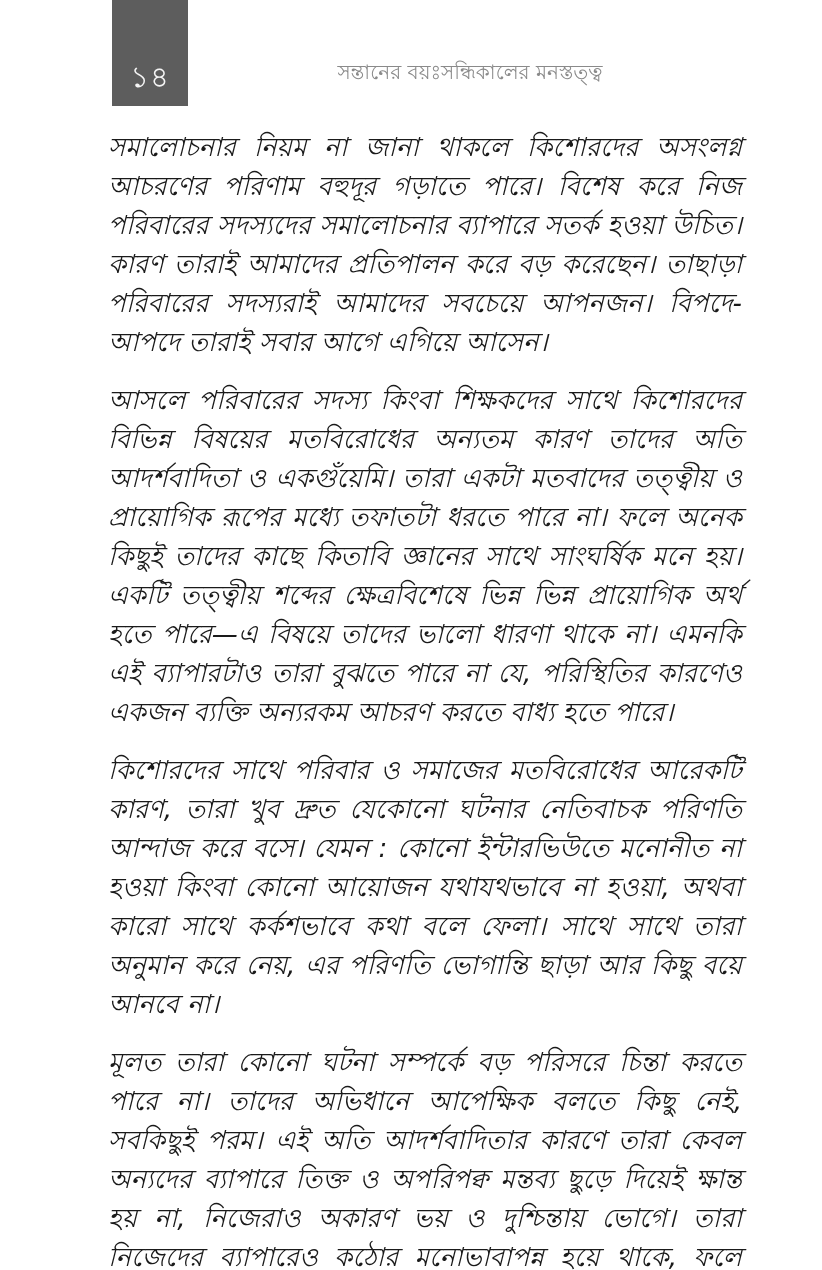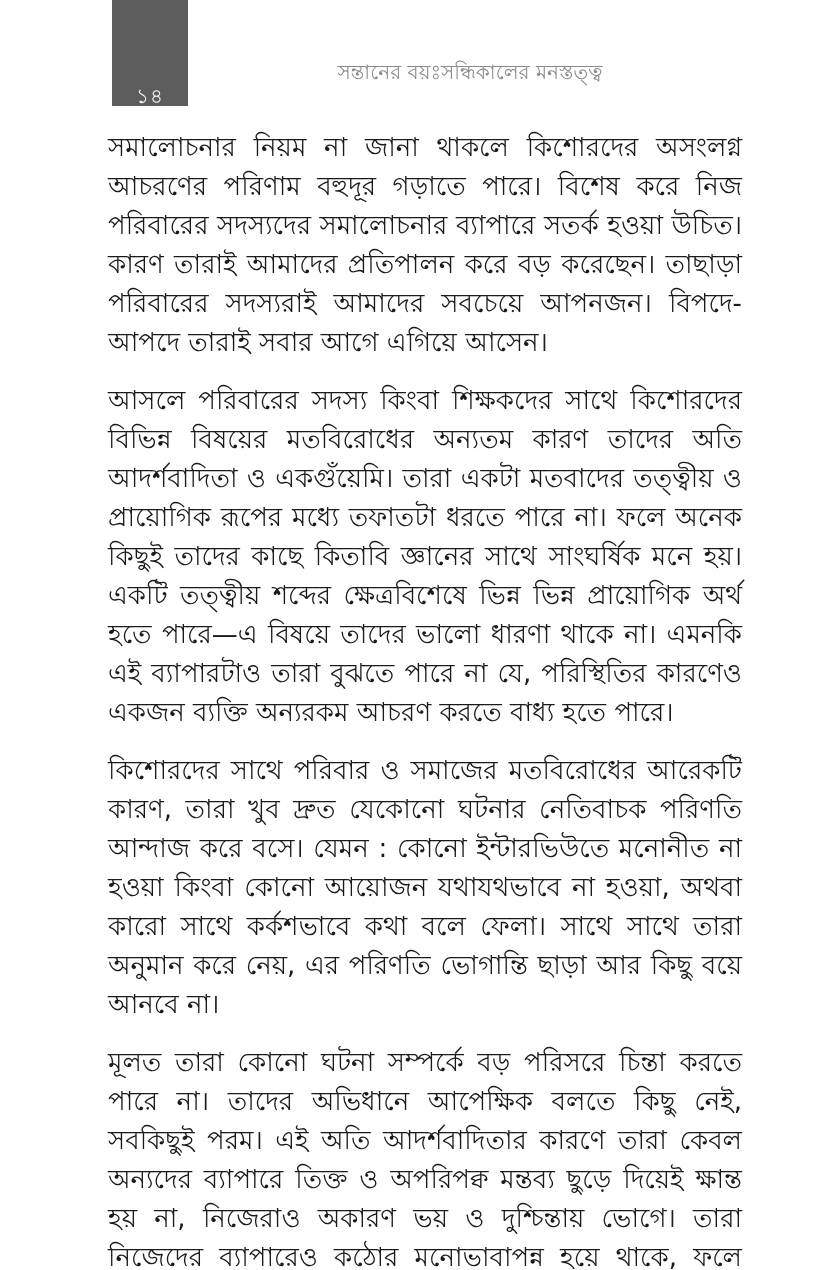--- a/index.html
+++ b/index.html
@@ -22,22 +22,23 @@
     top: 0;
     width: 76px;
     height: 106px;
     background: #5d5d5d;
     display: flex;
     align-items: flex-end;
     justify-content: center;
   }
   .page-number {
     color: #f5f5f5;
-    font-size: 20px;
+    font-size: 29px;
     line-height: 1;
+    padding-bottom: 14px;
     letter-spacing: 1px;
   }
   
   .running-head {
     position: absolute;
     left: 200px;
     right: 82px;
     top: 60px;
     text-align: center;
     color: #8a8a8a;
@@ -50,20 +51,21 @@
     left: 108px;
     top: 128px;
     width: 634px;
     color: #1a1a1a;
     font-size: 26px;
     line-height: 39px;
     text-align: justify;
   }
   .body-text p {
     margin: 0 0 19px 0;
+    font-style: italic;
   }
   .body-text p:last-child {
     margin-bottom: 0;
   }
 </style>
 </head>
 <body>
 
 <div class="page">
 

